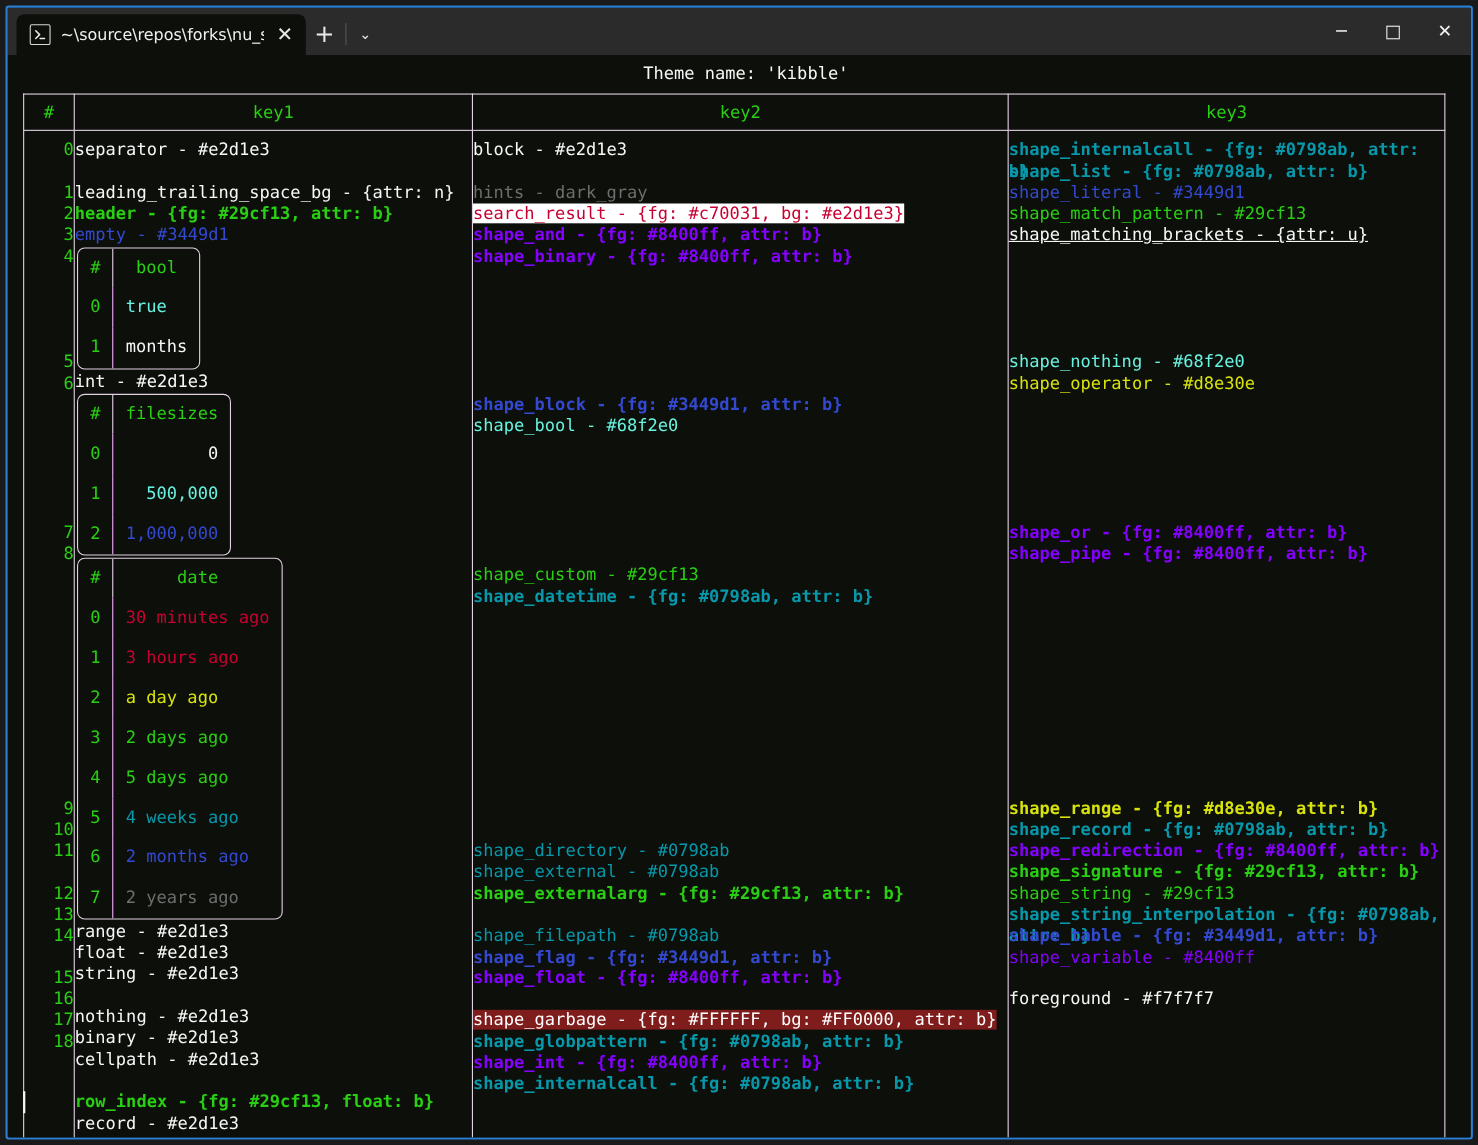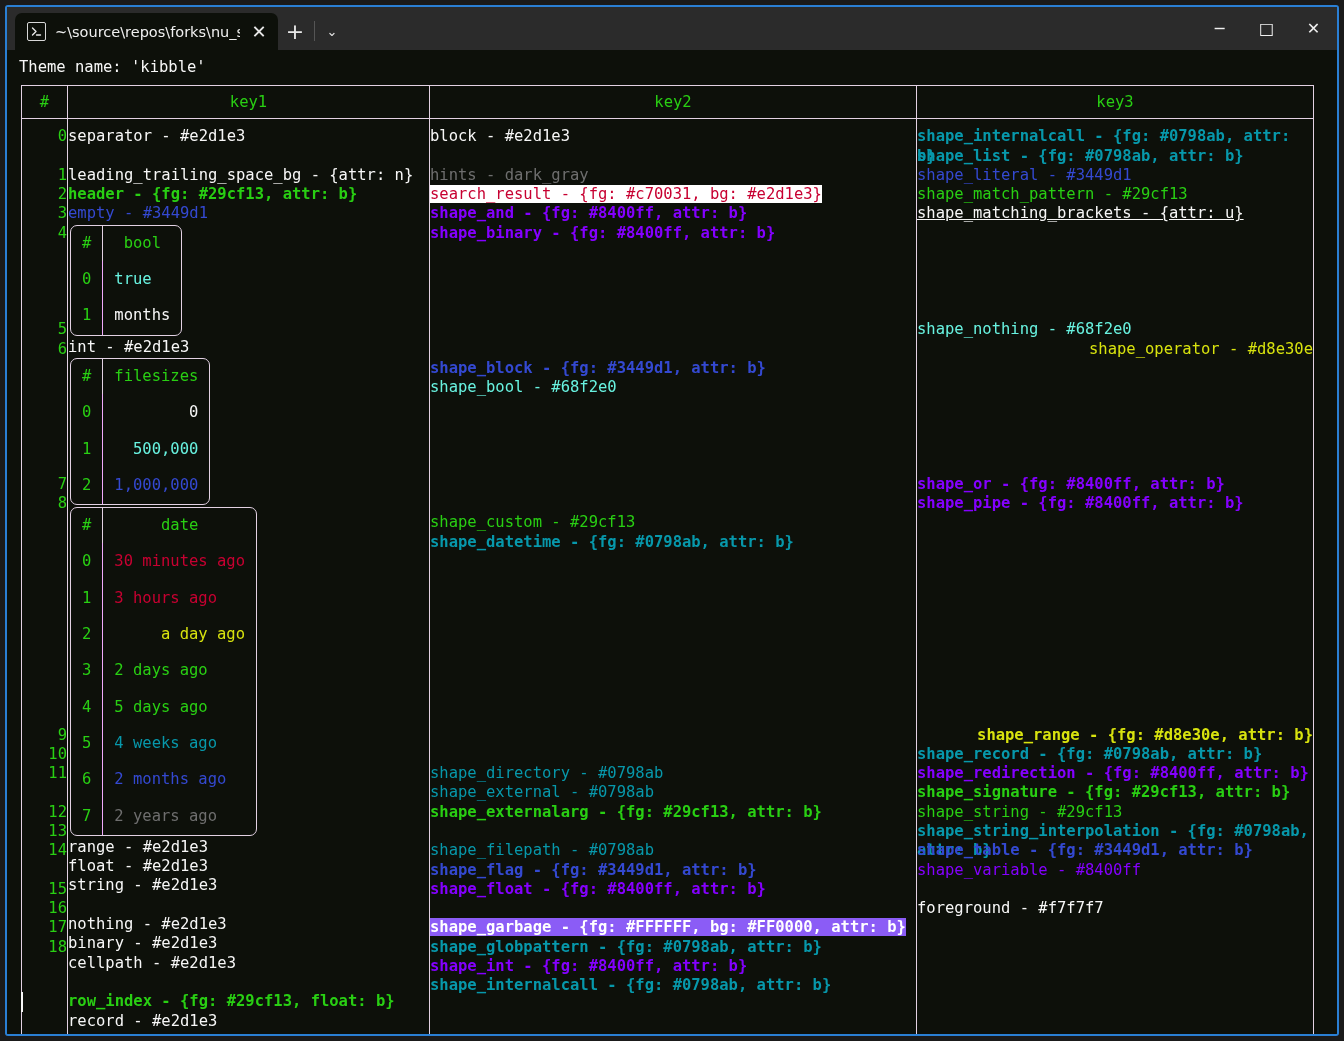--- a/index.html
+++ b/index.html
@@ -97,21 +97,21 @@
     flex: 1 1 auto;
     background: #0d100a;
     position: relative;
     padding: 8px 0 0 0;
     overflow: hidden;
     font-size: 15.5px;
     line-height: 19.3px;
     color: #f7f7f7;
     letter-spacing: 0px;
   }
-  .termline { padding-left: 12px; white-space: pre; }
+  .termline { padding-left: 12px; white-space: pre; text-align: center; }
 
   
   .nutable {
     margin: 8px 0 0 14px;
     width: 1292px;
     border-collapse: collapse;
     table-layout: fixed;
   }
   .nutable > colgroup > col.c-idx { width: 46px; }
   .nutable > colgroup > col.c-k1  { width: 362px; }
@@ -168,27 +168,27 @@
   .nested td.n-val { padding-left: 11px; padding-right: 11px; }
   .num-right { text-align: right; }
 
   
   .c-white   { color: #f7f7f7; }
   .c-green   { color: #29cf13; }
   .c-blue    { color: #3449d1; }
   .c-purple  { color: #8400ff; }
   .c-teal    { color: #0798ab; }
   .c-cyan    { color: #68f2e0; }
-  .c-yellow  { color: #d8e30e; text-align: right; }
+  .c-yellow  { color: #d8e30e; }
   .c-crimson { color: #c70031; }
   .c-gray    { color: #6e6e6e; }
   .b { font-weight: bold; }
   .u { text-decoration: underline; }
   .hl-search { background: #ffffff; color: #c70031; }
-  .hl-garbage { background: #8b5cf6; color: #FFFFFF; font-weight: bold; }
+  .hl-garbage { background: #7f1d1d; color: #FFFFFF; font-weight: normal; }
 
   
   #cursorline {
     position: absolute;
     left: 14px; bottom: 22px;
     width: 2px; height: 20px;
     background: #f7f7f7;
   }
 </style>
 </head>

